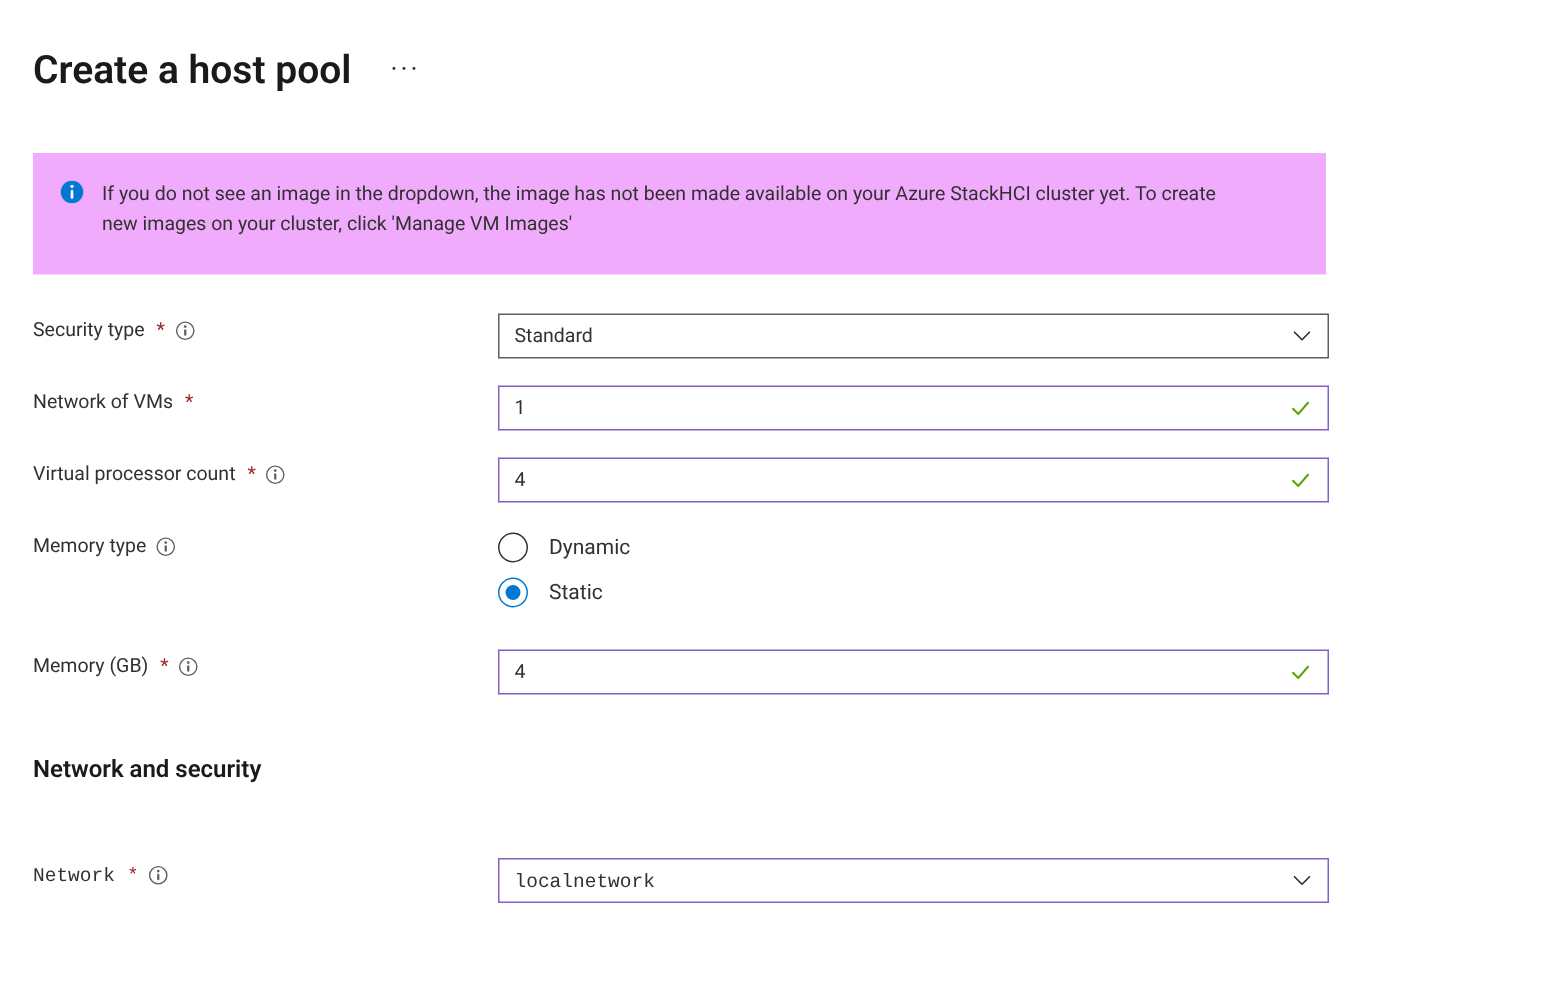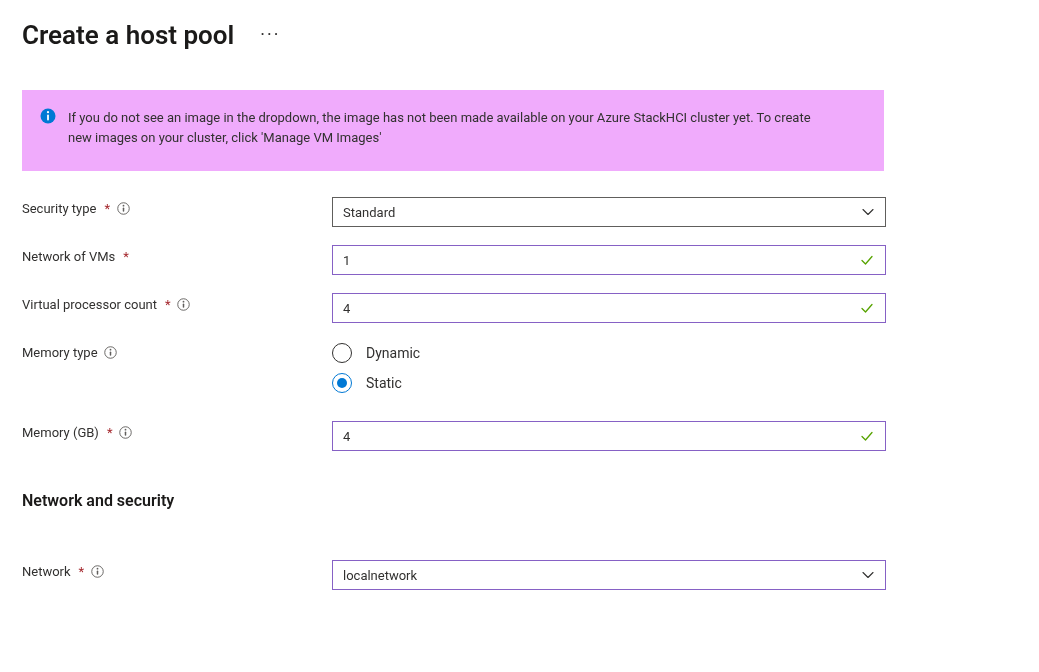--- a/index.html
+++ b/index.html
@@ -6,21 +6,21 @@
     margin: 0;
     padding: 0;
     background: #ffffff;
     font-family: "Segoe UI", "Segoe UI Web (West European)", -apple-system, BlinkMacSystemFont, Roboto, "Helvetica Neue", sans-serif;
     font-size: 14px;
     color: #323130;
   }
   .page {
     width: 1039px;
     box-sizing: border-box;
-    padding: 20px 22px 40px 22px;
+    padding: 32px 22px 40px 22px;
   }
   .title-row {
     display: flex;
     align-items: center;
     gap: 20px;
   }
   .page-title {
     font-size: 26px;
     font-weight: 600;
     color: #1b1a19;
@@ -297,21 +297,21 @@
             <svg width="16" height="16" viewBox="0 0 16 16">
                 <path d="M3 8.5 L6.5 12 L13 4.5" fill="none" stroke="#57a300" stroke-width="1.3" stroke-linecap="round" stroke-linejoin="round"></path>
               </svg>
           </span>
         </div>
       </div>
     </div>
 
     <div class="section-heading">Network and security</div>
 
-    <div class="form-row" style="margin-bottom:0;">
+    <div class="form-row" style="margin-bottom:0;font-family:Liberation Mono, monospace;">
       <div class="label-col">
         <span>Network</span>
         <span class="req">*</span>
         <span class="help-icon">
           <svg width="13" height="13" viewBox="0 0 14 14">
               <circle cx="7" cy="7" r="6.2" fill="none" stroke="#605e5c" stroke-width="1"></circle>
               <rect x="6.2" y="6" width="1.6" height="4.6" rx="0.8" fill="#605e5c"></rect>
               <circle cx="7" cy="4" r="0.95" fill="#605e5c"></circle>
             </svg>
         </span>

